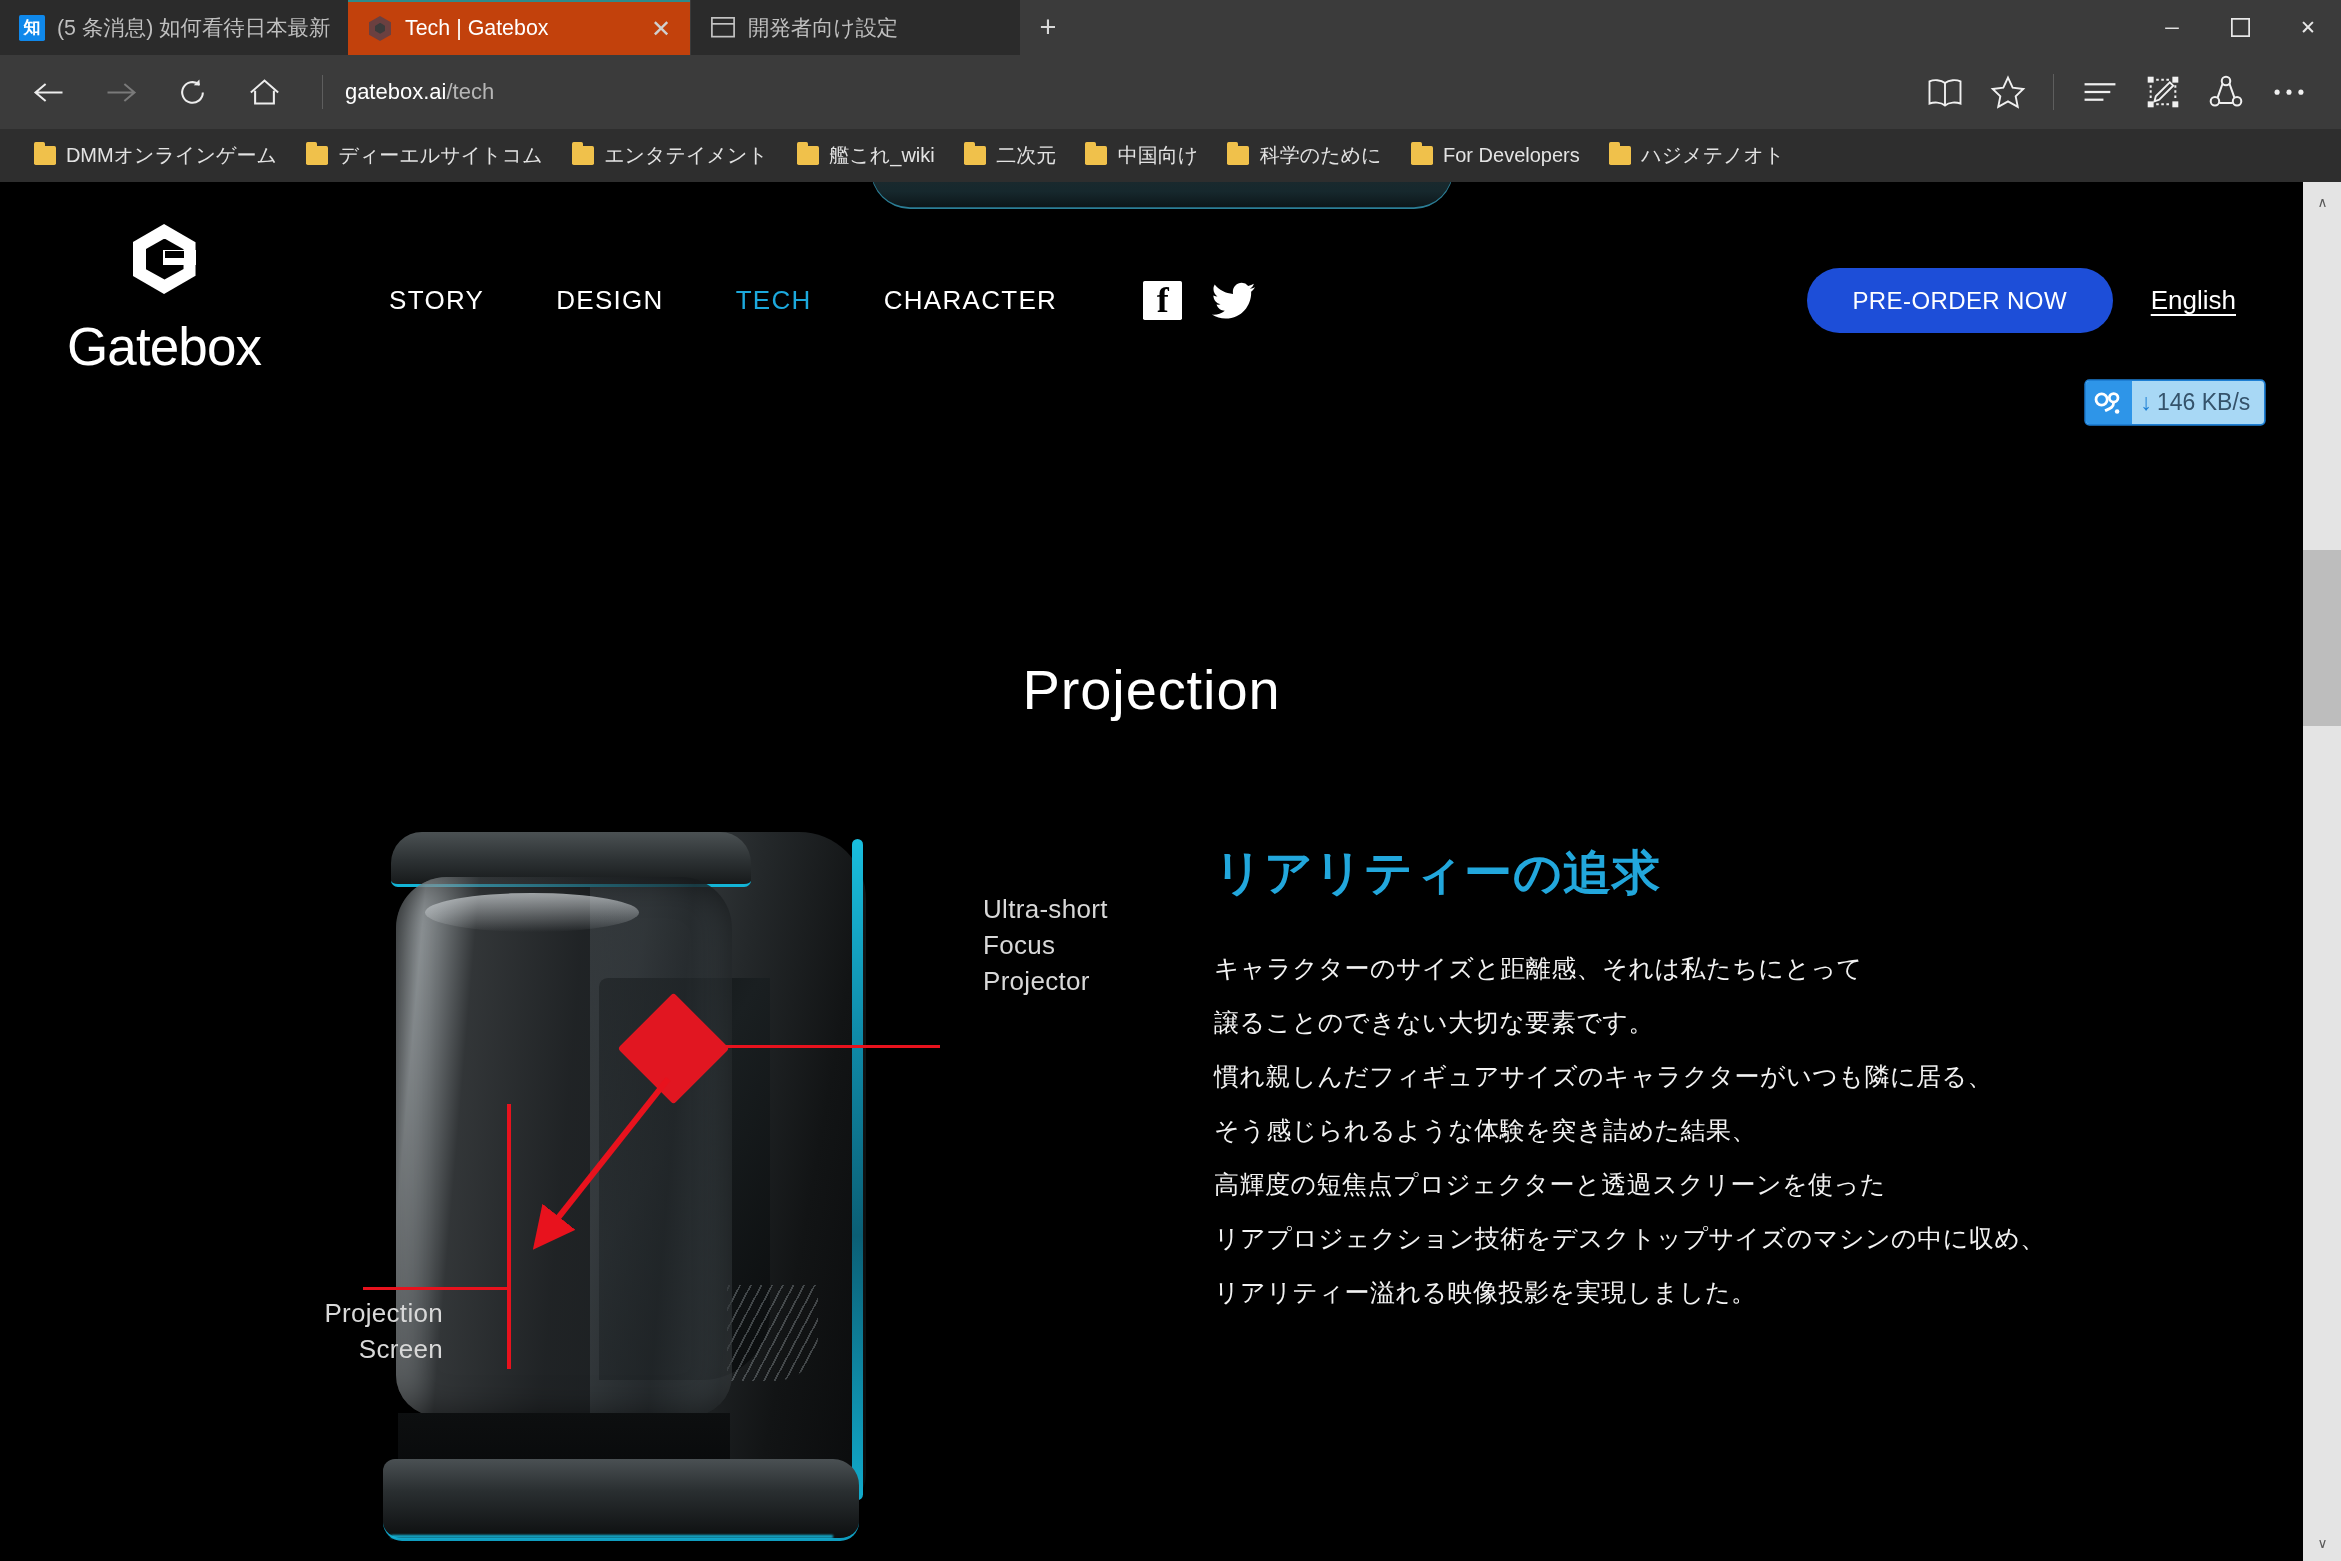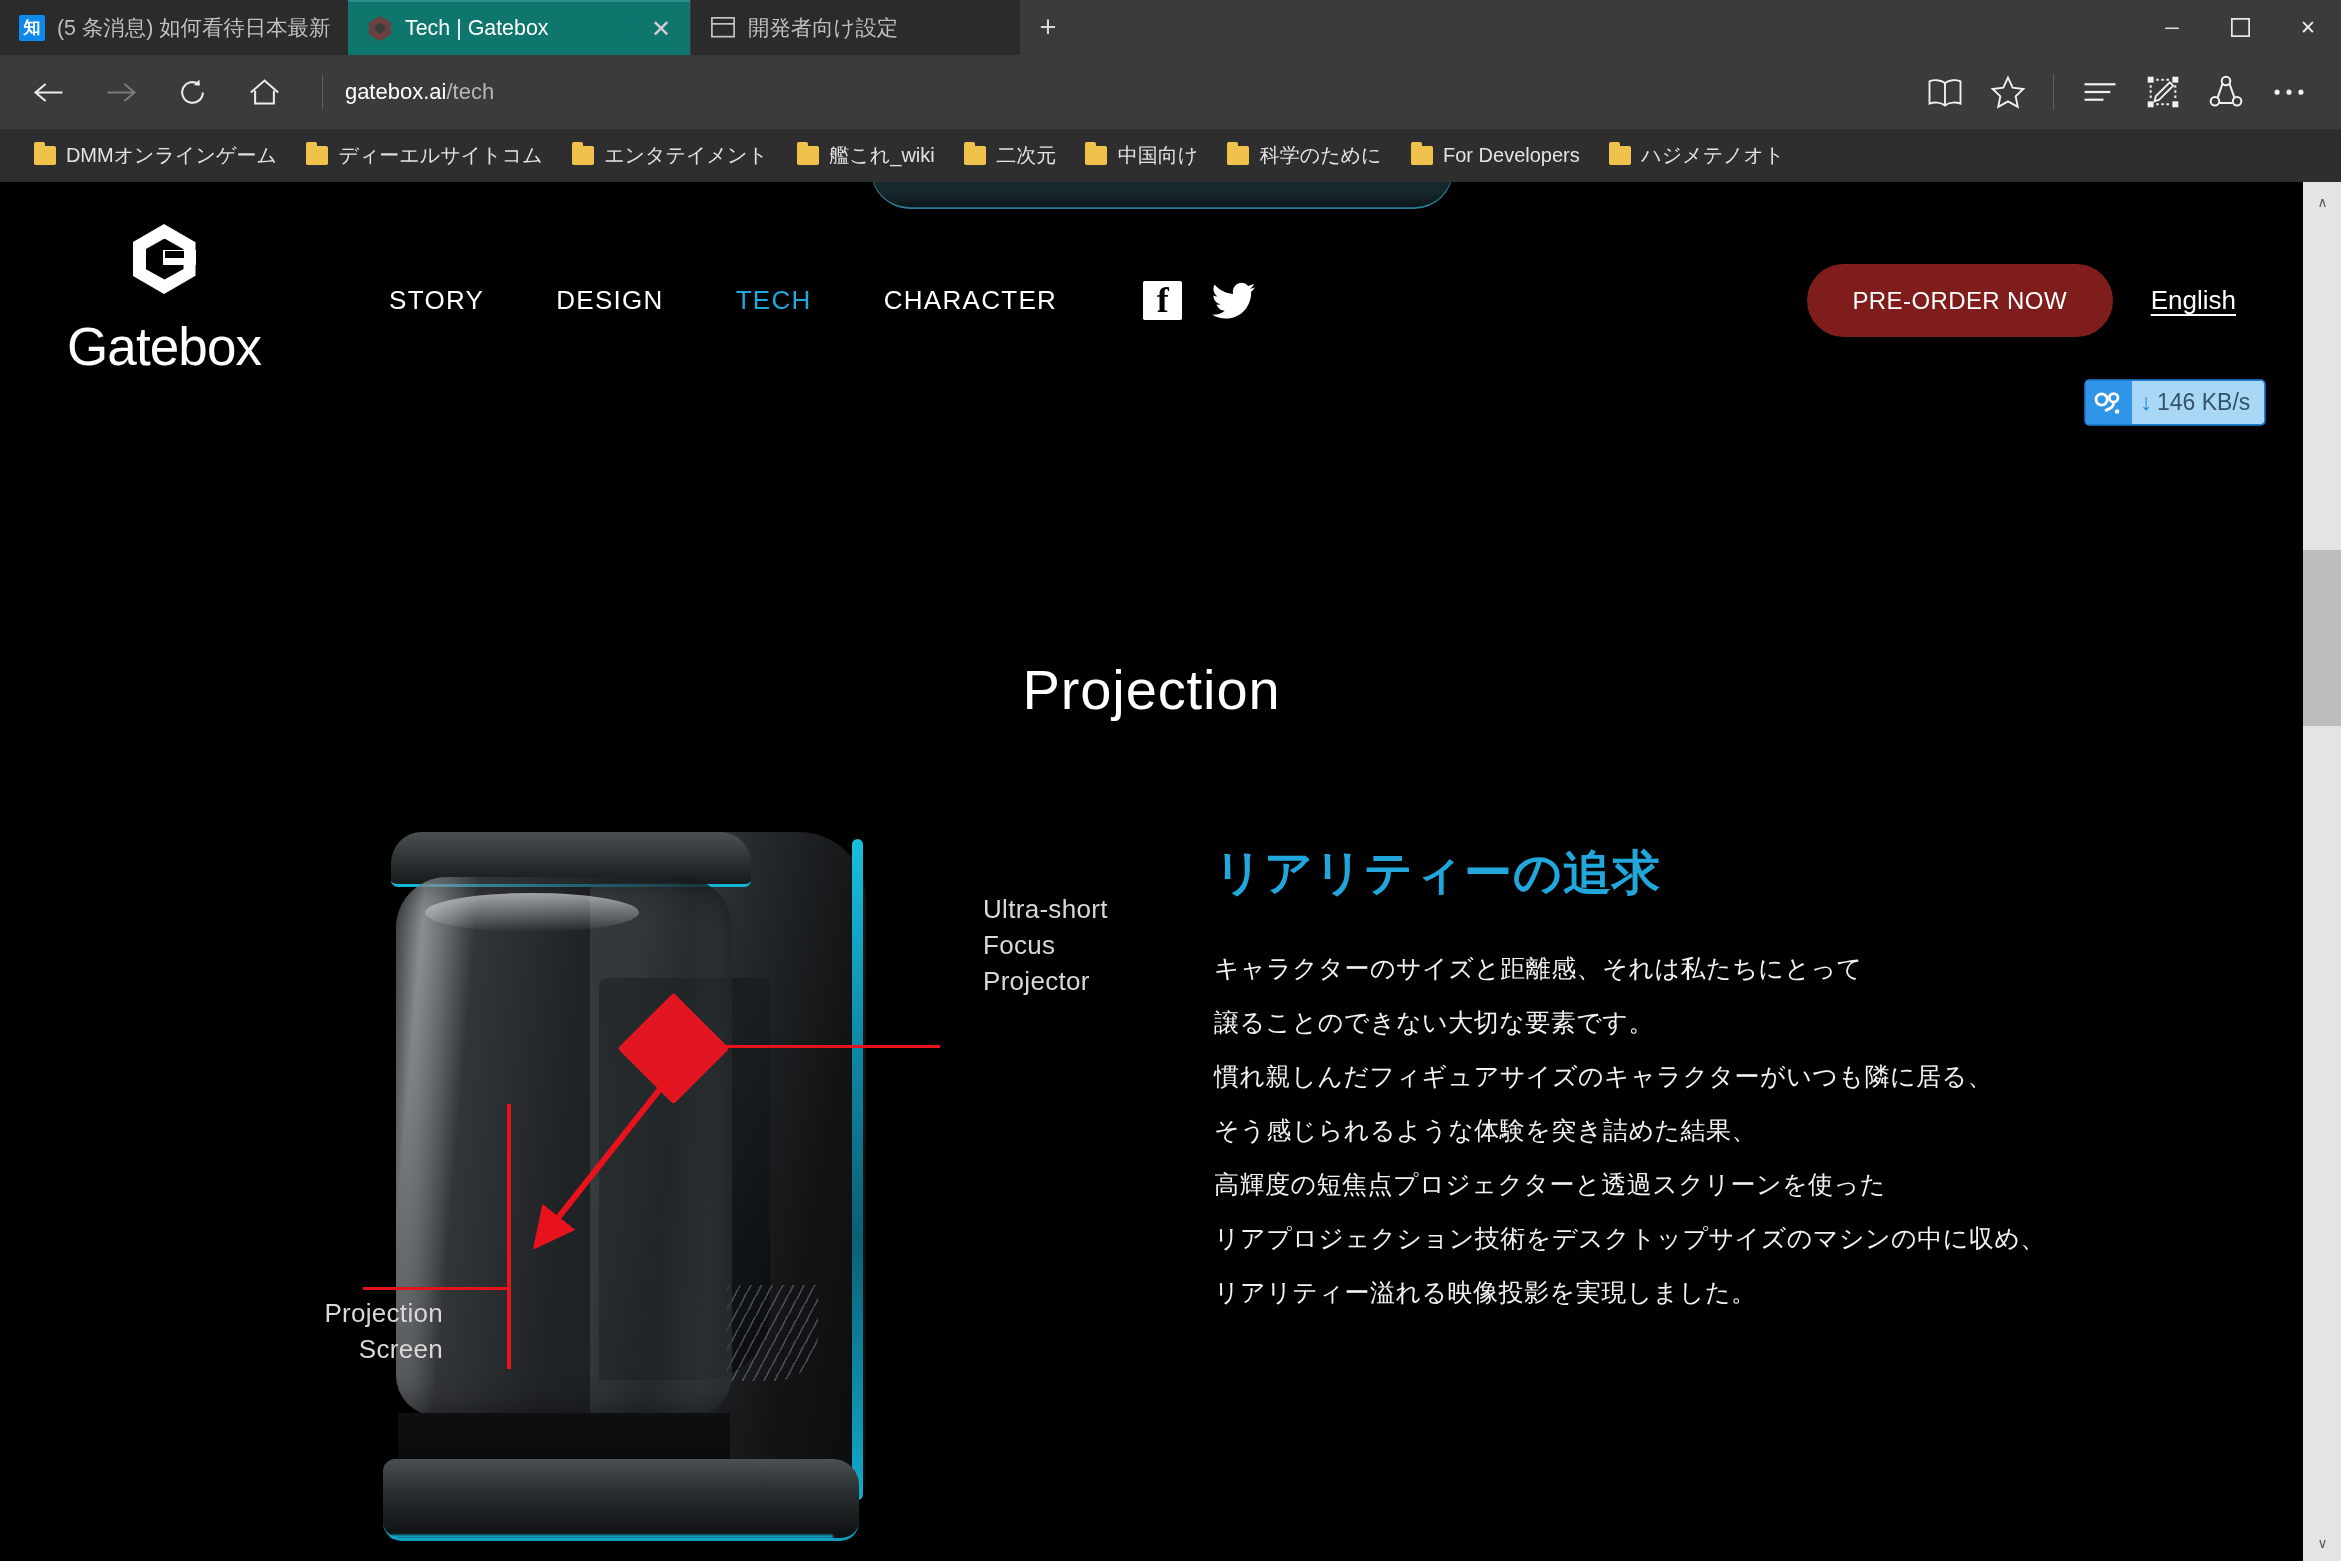--- a/index.html
+++ b/index.html
@@ -19,21 +19,21 @@
   }
   .tab {
     height: 55px; display: flex; align-items: center;
     padding: 0 15.4px 0 19px; gap: 12px;
     color: #C9C9C9; font-size: 20.5px; position: relative;
     white-space: nowrap; overflow: hidden;
   }
   .tab.inactive { background: #2B2B2B; width: 348px; }
   .tab.inactive2 { background: #2B2B2B; width: 330px; border-left: 0.9px solid #3B3B3B; }
   .tab.active {
-    background: #0f766e; width: 342px; color: #FFFFFF;
+    background: #c2410c; width: 342px; color: #FFFFFF;
     border-top: 2.6px solid #2E8B8B;
   }
   .tab-title { overflow: hidden; text-overflow: clip; flex: 1; font-size: 21.4px; }
   .tab.inactive .tab-title, .tab.inactive2 .tab-title { color: #BFBFBF; }
   .favicon { width: 26px; height: 26px; flex: 0 0 26px; display:flex; align-items:center; justify-content:center;}
   .favicon-zhihu {
     background: #0F88EB; color: #fff; font-size: 17px; font-weight: bold;
     border-radius: 1.7px; width: 26px; height: 26px; line-height: 26px; text-align: center;
   }
   .favicon-gatebox { position: relative; }
@@ -143,22 +143,22 @@
     width: 39px; height: 39px; background:#fff; position:relative; border-radius:1.7px;
   }
   .fb::after {
     content:'f'; position:absolute; left:50%; top:48%; transform:translate(-50%,-50%);
     color:#000; font-size: 36px; font-weight: 700; font-family:"Liberation Serif", serif;
   }
   .tw { width: 45px; height: 38px; color:#fff; }
 
   .header-right { margin-left:auto; display:flex; align-items:center; gap: 38px; }
   .preorder {
-    background:#7f1d1d; color:#fff; border-radius: 43px;
-    padding: 0 38px; height: 73px; display:flex; align-items:center; justify-content:center;
+    background:#1d4ed8; color:#fff; border-radius: 43px;
+    padding: 0 38px; height: 65px; display:flex; align-items:center; justify-content:center;
     font-size: 24px; letter-spacing: 0.4px; border: none;
     font-family: inherit; min-width: 306px;
   }
   .english { color:#fff; font-size: 26px; text-decoration: underline; text-underline-offset: 5.1px; }
 
   
   .netbadge {
     position:absolute; right: 39px; top: 199px; height: 43px;
     display:flex; align-items:center; border-radius: 3.4px; overflow:hidden;
     background:#A8D8F5; box-shadow: 0 0 0 1.7px #1E7FD4;

